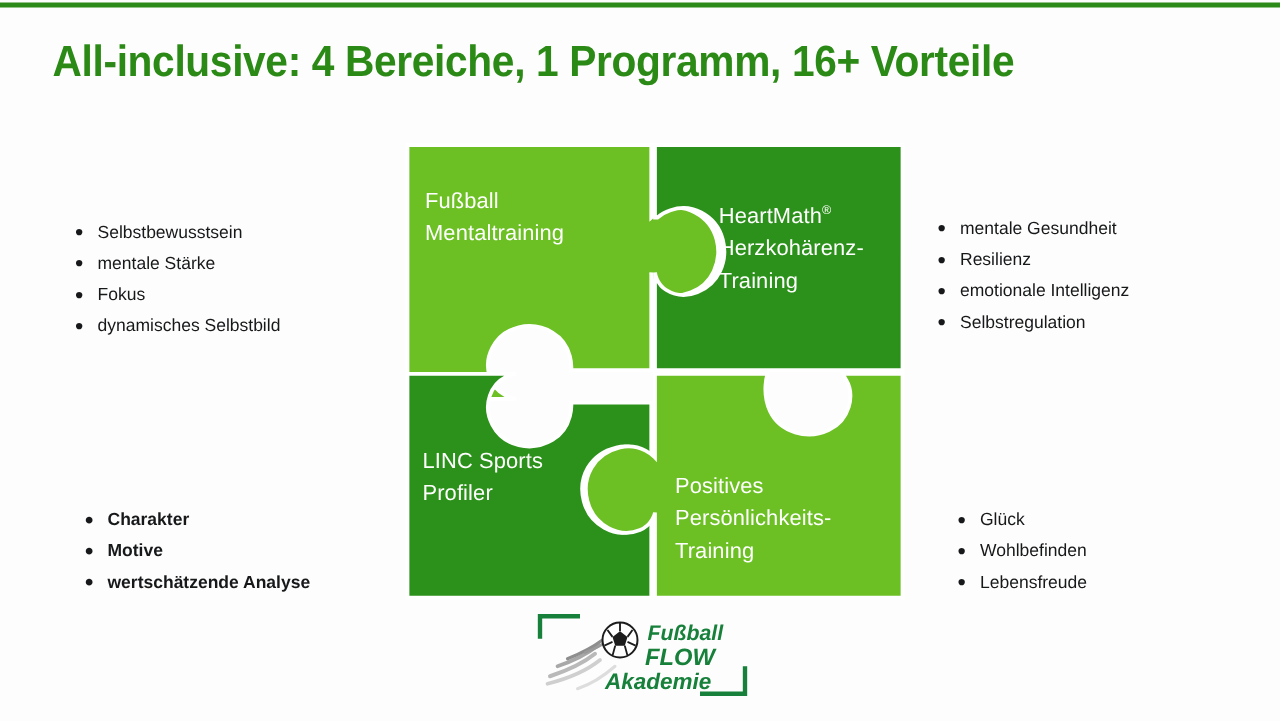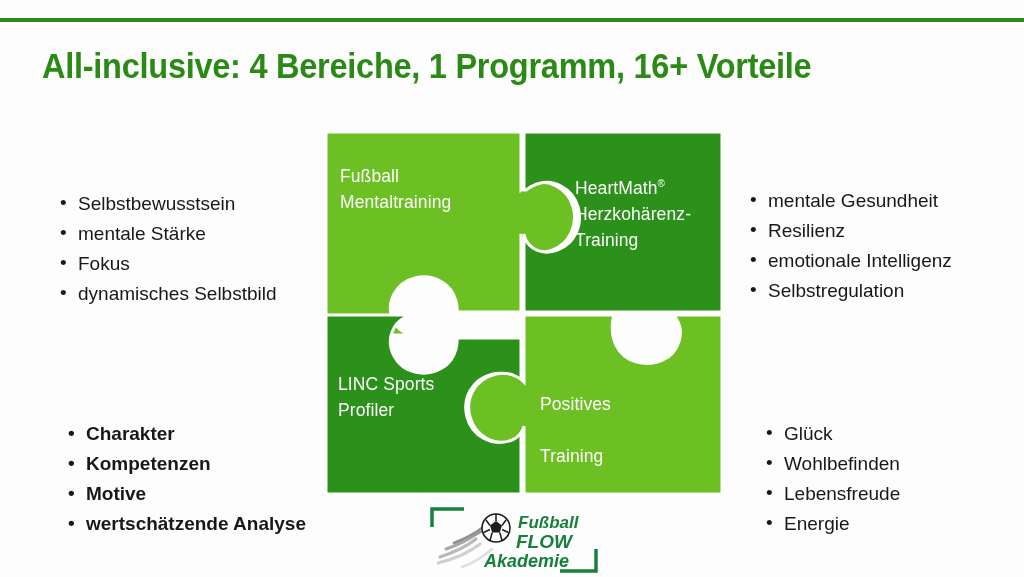--- a/index.html
+++ b/index.html
@@ -13,21 +13,20 @@
     font-family: "Liberation Sans", sans-serif;
     overflow: hidden;
     position: relative;
   }
   #slide {
     position: absolute;
     inset: 0;
     width: 1024px;
     height: 427px;
     background: #fdfdfd;
-    margin-top: 16px;
   }
   
   #top-rule {
     position: absolute;
     left: 0;
     top: 2px;
     width: 1024px;
     height: 4px;
     background: #2c8a18;
   }
@@ -74,21 +73,21 @@
     font-size: 10px;
     vertical-align: super;
     line-height: 0;
   }
   
   .bullets {
     position: absolute;
     margin: 0;
     padding: 0;
     list-style: none;
-    font-size: 19px;
+    font-size: 14px;
     color: #17181a;
     line-height: 1.0;
     font-family: "Liberation Sans", sans-serif;
   }
   .bullets li {
     position: relative;
     padding-left: 20px;
     margin-bottom: 11px;
     white-space: nowrap;
   }
@@ -199,50 +198,48 @@
     <span>Training</span>
   </div>
 
   <div class="piece-label" id="label-bl">
     <span>LINC Sports</span><br>
     <span>Profiler</span>
   </div>
 
   <div class="piece-label" id="label-br">
     <span>Positives</span><br>
-    <br>
+    <span>Persönlichkeits-</span><br>
     <span>Training</span>
   </div>
 
   <ul class="bullets" id="list-top-left">
     <li>Selbstbewusstsein</li>
     <li>mentale Stärke</li>
     <li>Fokus</li>
     <li>dynamisches Selbstbild</li>
   </ul>
 
   <ul class="bullets" id="list-top-right">
     <li>mentale Gesundheit</li>
     <li>Resilienz</li>
     <li>emotionale Intelligenz</li>
     <li>Selbstregulation</li>
   </ul>
 
   <ul class="bullets" id="list-bottom-left">
     <li>Charakter</li>
-    <li>Kompetenzen</li>
     <li>Motive</li>
     <li>wertschätzende Analyse</li>
   </ul>
 
   <ul class="bullets" id="list-bottom-right">
     <li>Glück</li>
     <li>Wohlbefinden</li>
     <li>Lebensfreude</li>
-    <li>Energie</li>
   </ul>
 
   <div id="logo">
     <svg width="180" height="72" viewBox="0 0 180 72" xmlns="http://www.w3.org/2000/svg">
 
       <path d="M 8,22 L 8,4 L 40,4" fill="none" stroke="#17803a" stroke-width="3.5"></path>
       <path d="M 172,44 L 172,66 L 136,66" fill="none" stroke="#17803a" stroke-width="3.5"></path>
 
       <g fill="none" stroke-linecap="round">
         <path d="M 16,52 C 28,48 42,42 52,34" stroke="#b9b9b9" stroke-width="3.2"></path>

